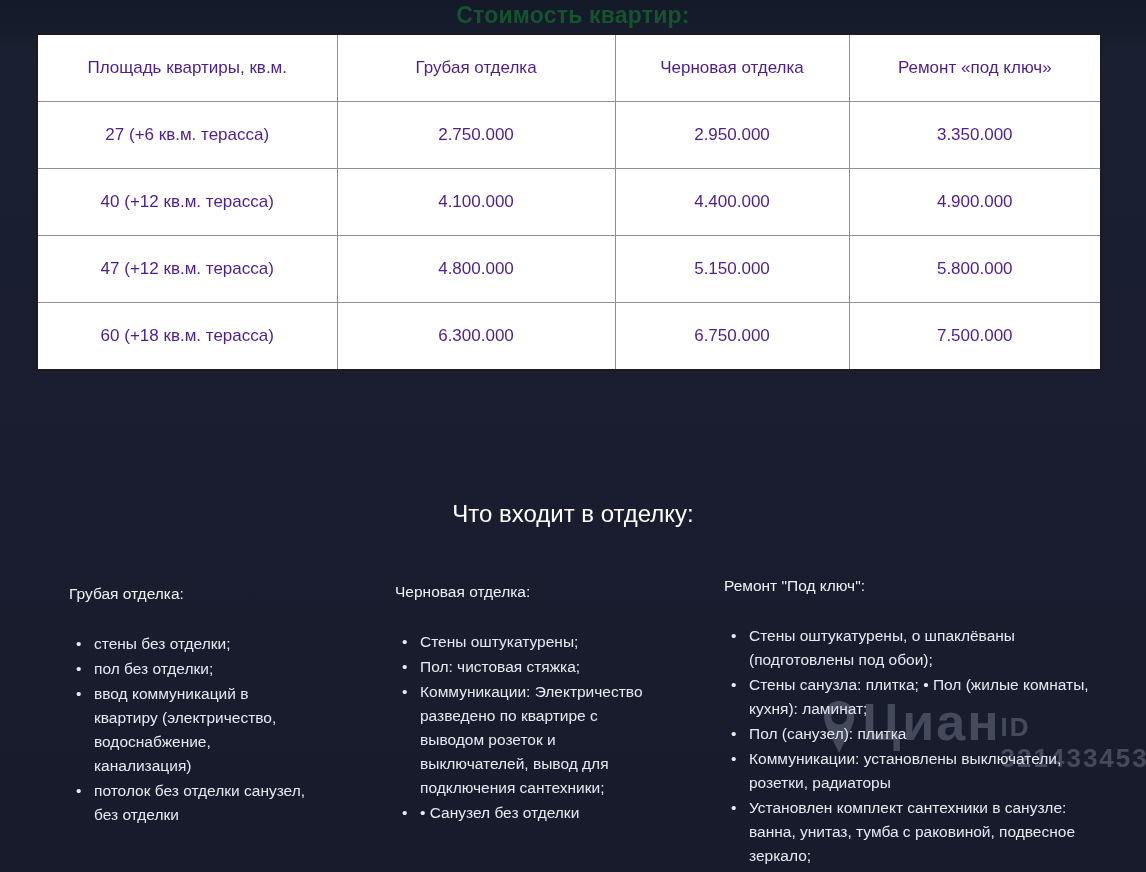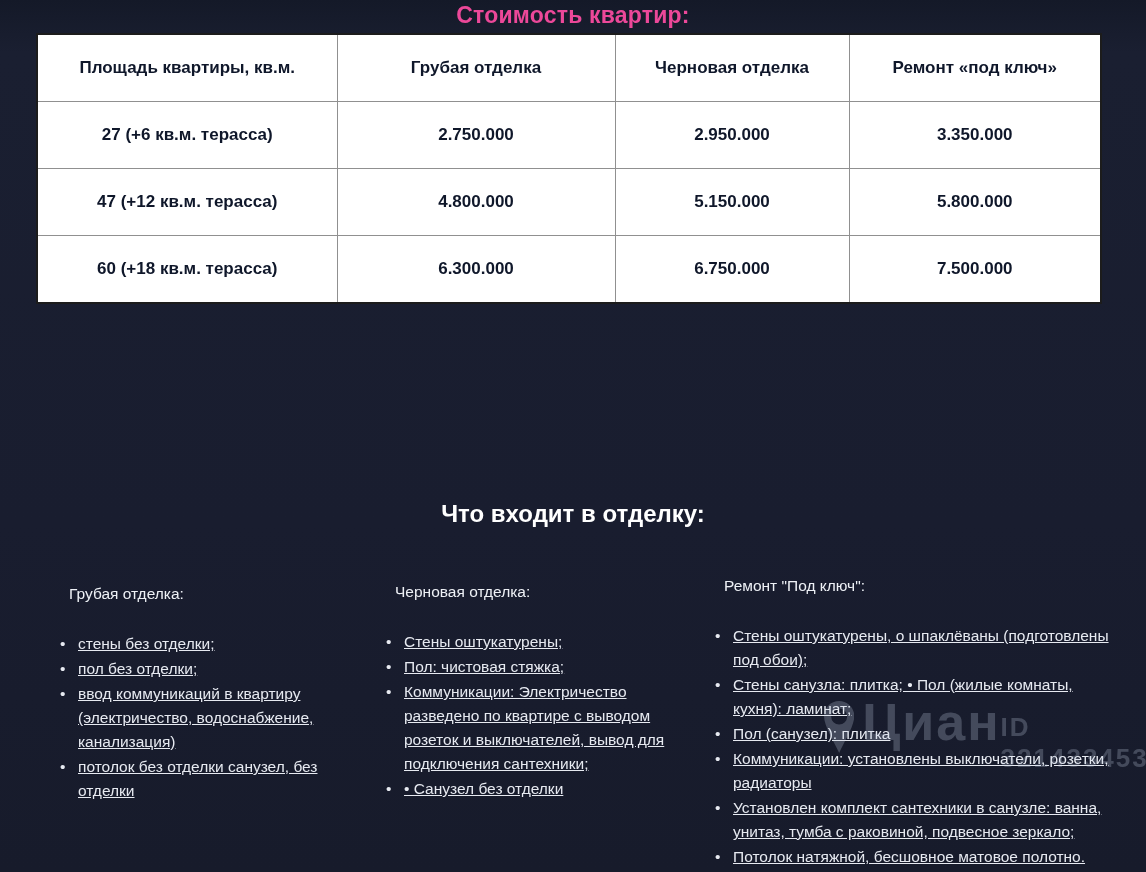--- a/index.html
+++ b/index.html
@@ -6,43 +6,43 @@
   body{
     width:1146px;height:872px;
     background:#191d2f;
     background:linear-gradient(180deg,#141928 0%,#1a1f31 6%,#191d2f 60%,#171b2b 100%);
     font-family:"Liberation Sans",sans-serif;
     position:relative;overflow:hidden;
     -webkit-font-smoothing:antialiased;
   }
   .page-title{
     position:absolute;top:2px;left:0;width:1146px;
-    text-align:center;color:#ec4899;font-size:23px;font-weight:bold;
+    text-align:center;color:#14532d;font-size:23px;font-weight:bold;
     letter-spacing:.2px;
   }
   .price-table{
     position:absolute;left:36px;top:33px;
     border-collapse:collapse;
     background:#ffffff;
     border:2px solid #1c1c1c;
     table-layout:fixed;
   }
   .price-table td,.price-table th{
     border:1px solid #909090;
     text-align:center;vertical-align:middle;
-    font-size:17px;font-weight:bold;color:#0f172a;
+    font-size:17px;font-weight:normal;color:#4c1d95;
     height:66px;padding:0 6px;
   }
   .section-title{
     position:absolute;top:500px;left:0;width:1146px;
-    text-align:center;color:#ffffff;font-size:24px;font-weight:bold;
+    text-align:center;color:#ffffff;font-size:24px;font-weight:normal;
   }
   .finish-col{position:absolute;color:#e7eaf1;font-size:15.5px;line-height:24px;}
   .finish-col h3{margin:0 0 26px 14px;font-size:15.5px;font-weight:normal;color:#eef1f6;}
-  .finish-col ul{list-style:none;margin:0;padding:0;text-decoration:underline;}
+  .finish-col ul{list-style:none;margin:16px;padding:0;}
   .finish-col li{position:relative;padding-left:23px;margin:0 0 1px 0;}
   .finish-col li::before{content:"\2022";position:absolute;left:5px;top:0;}
   #finish-col-1{left:55px;top:582px;width:272px;}
   #finish-col-2{left:381px;top:580px;width:300px;}
   #finish-col-3{left:710px;top:574px;width:412px;}
   .watermark{
     position:absolute;left:824px;top:696px;
     color:rgba(197,207,227,0.26);
     display:flex;align-items:flex-start;
     pointer-events:none;
@@ -69,20 +69,26 @@
     <th>Площадь квартиры, кв.м.</th>
     <th>Грубая отделка</th>
     <th>Черновая отделка</th>
     <th>Ремонт «под ключ»</th>
   </tr>
   <tr>
     <td>27 (+6 кв.м. терасса)</td>
     <td>2.750.000</td>
     <td>2.950.000</td>
     <td>3.350.000</td>
+  </tr>
+  <tr>
+    <td>40 (+12 кв.м. терасса)</td>
+    <td>4.100.000</td>
+    <td>4.400.000</td>
+    <td>4.900.000</td>
   </tr>
   <tr>
     <td>47 (+12 кв.м. терасса)</td>
     <td>4.800.000</td>
     <td>5.150.000</td>
     <td>5.800.000</td>
   </tr>
   <tr>
     <td>60 (+18 кв.м. терасса)</td>
     <td>6.300.000</td>

